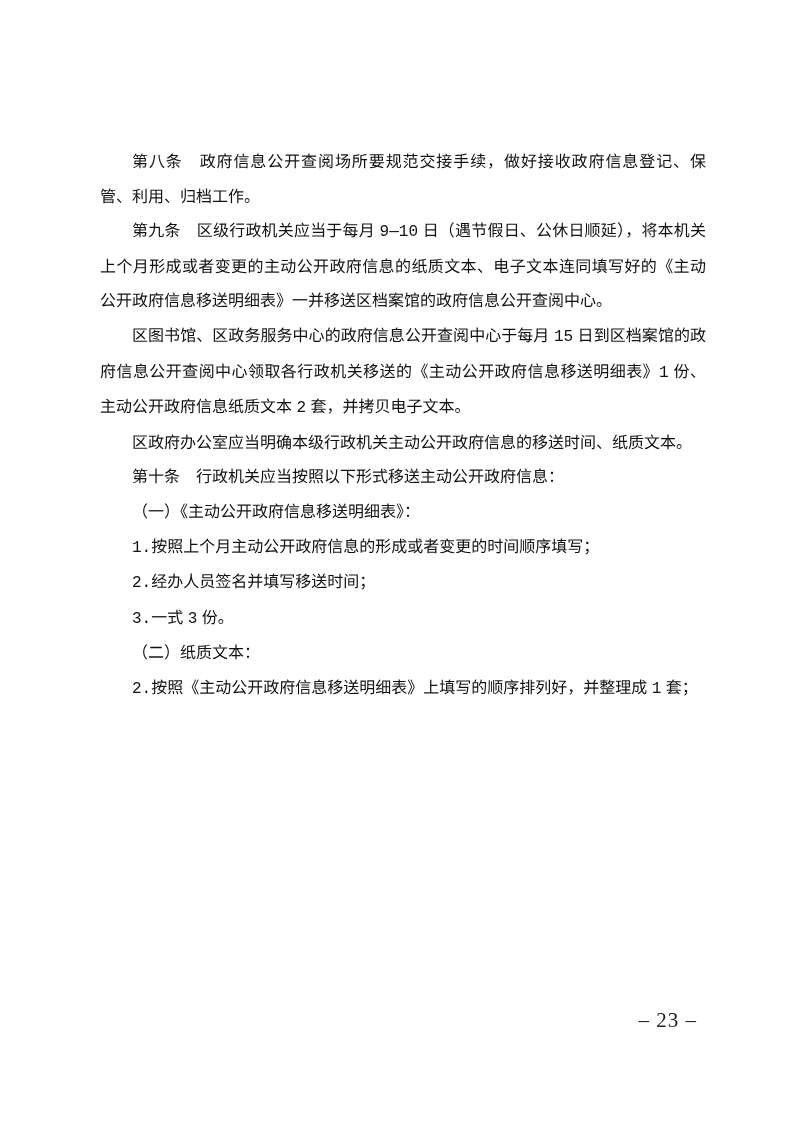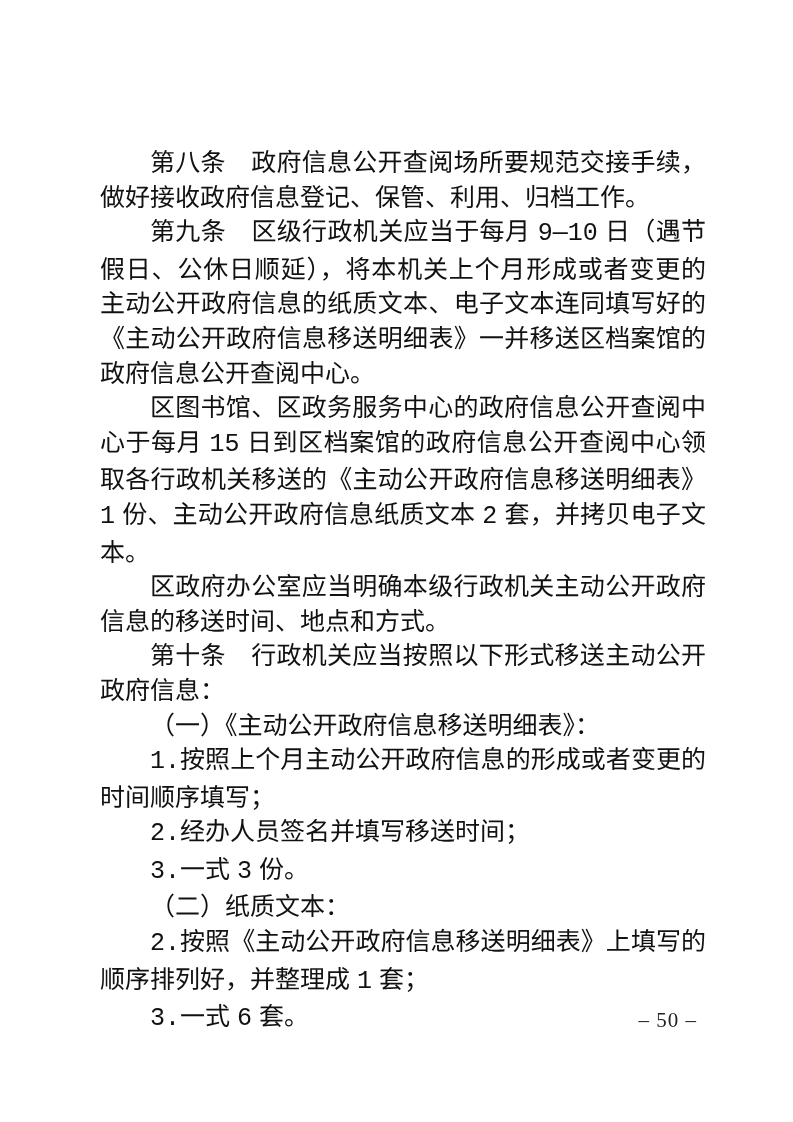--- a/index.html
+++ b/index.html
@@ -18,21 +18,21 @@
     height: 1122px;
     background: #ffffff;
     color: #111111;
     overflow: hidden;
   }
   .doc-body {
     position: absolute;
     left: 100px;
     top: 145px;
     width: 606px;
-    font-size: 25px;
+    font-size: 16px;
     line-height: 34.6px;
     text-align: justify;
     letter-spacing: 0;
   }
   .doc-body p {
     margin: 0;
     padding: 0;
     text-indent: 2em;
   }
   
@@ -52,26 +52,25 @@
 </style>
 </head>
 <body>
 
 <div class="page">
 
   <div class="doc-body">
       <p>第八条　政府信息公开查阅场所要规范交接手续，做好接收政府信息登记、保管、利用、归档工作。</p>
       <p>第九条　区级行政机关应当于每月 <span class="num">9—10</span> 日（遇节假日、公休日顺延），将本机关上个月形成或者变更的主动公开政府信息的纸质文本、电子文本连同填写好的《主动公开政府信息移送明细表》一并移送区档案馆的政府信息公开查阅中心。</p>
       <p>区图书馆、区政务服务中心的政府信息公开查阅中心于每月 <span class="num">15</span> 日到区档案馆的政府信息公开查阅中心领取各行政机关移送的《主动公开政府信息移送明细表》<span class="num">1</span> 份、主动公开政府信息纸质文本 <span class="num">2</span> 套，并拷贝电子文本。</p>
-      <p>区政府办公室应当明确本级行政机关主动公开政府信息的移送时间、地点和方式。</p>
+      <p>区政府办公室应当明确本级行政机关主动公开政府信息的移送时间、纸质文本。</p>
       <p>第十条　行政机关应当按照以下形式移送主动公开政府信息：</p>
       <p>（一）《主动公开政府信息移送明细表》：</p>
       <p><span class="num">1.</span>按照上个月主动公开政府信息的形成或者变更的时间顺序填写；</p>
       <p><span class="num">2.</span>经办人员签名并填写移送时间；</p>
       <p><span class="num">3.</span>一式 <span class="num">3</span> 份。</p>
       <p>（二）纸质文本：</p>
       <p><span class="num">2.</span>按照《主动公开政府信息移送明细表》上填写的顺序排列好，并整理成 <span class="num">1</span> 套；</p>
-      <p><span class="num">3.</span>一式 <span class="num">6</span> 套。</p>
     </div>
 
-  <div class="page-number">– 50 –</div>
+  <div class="page-number">– 23 –</div>
 
 </div>
 
 </body></html>

